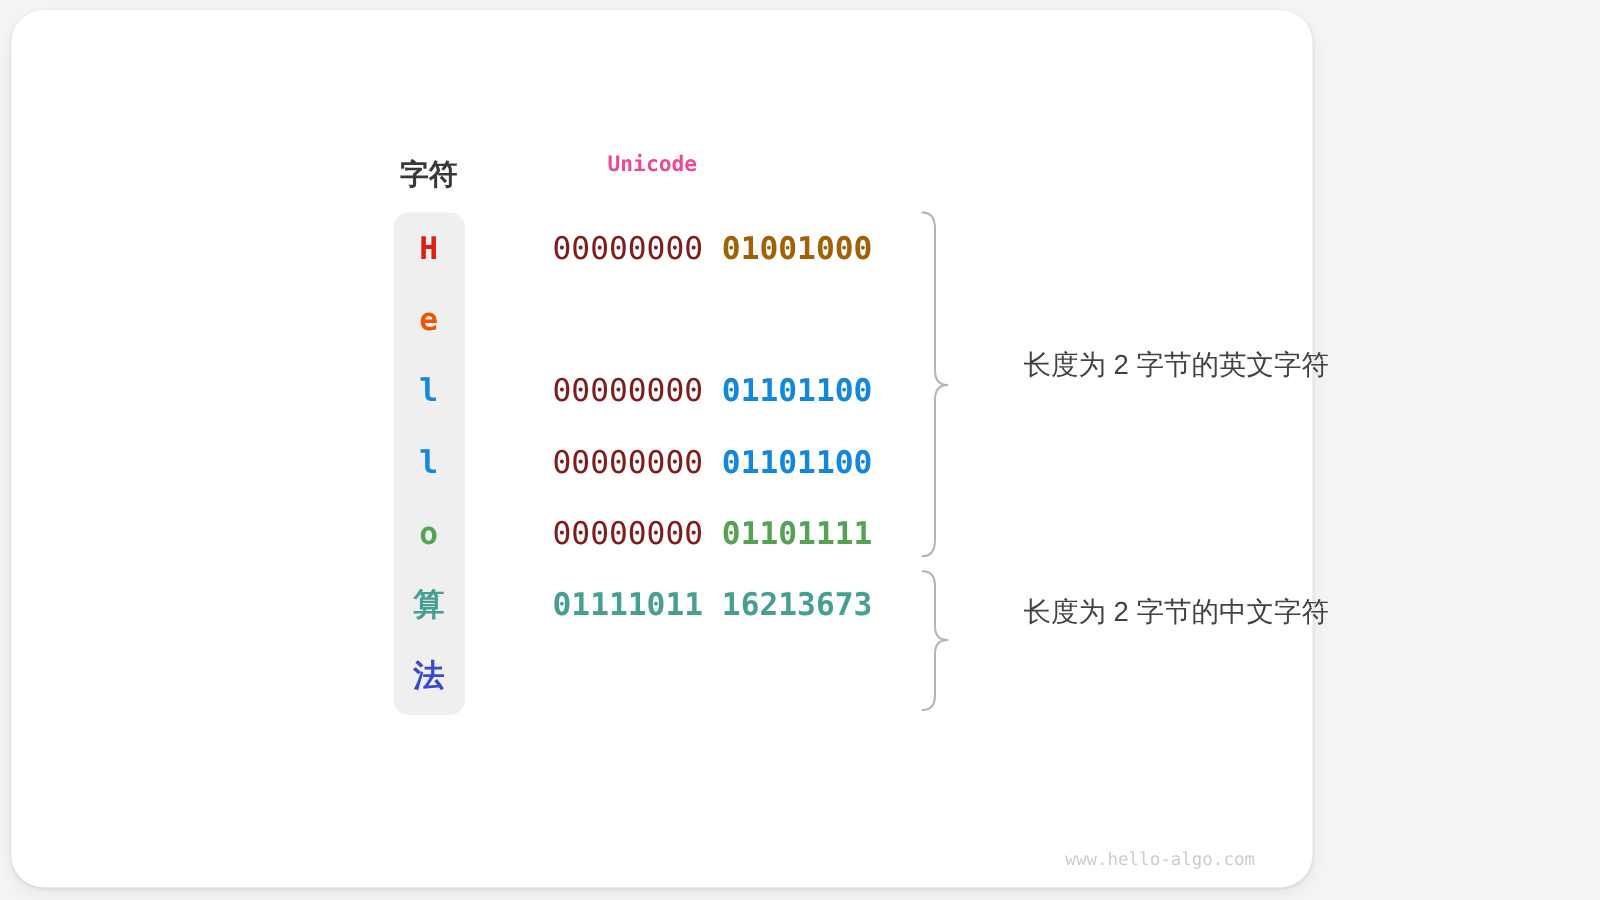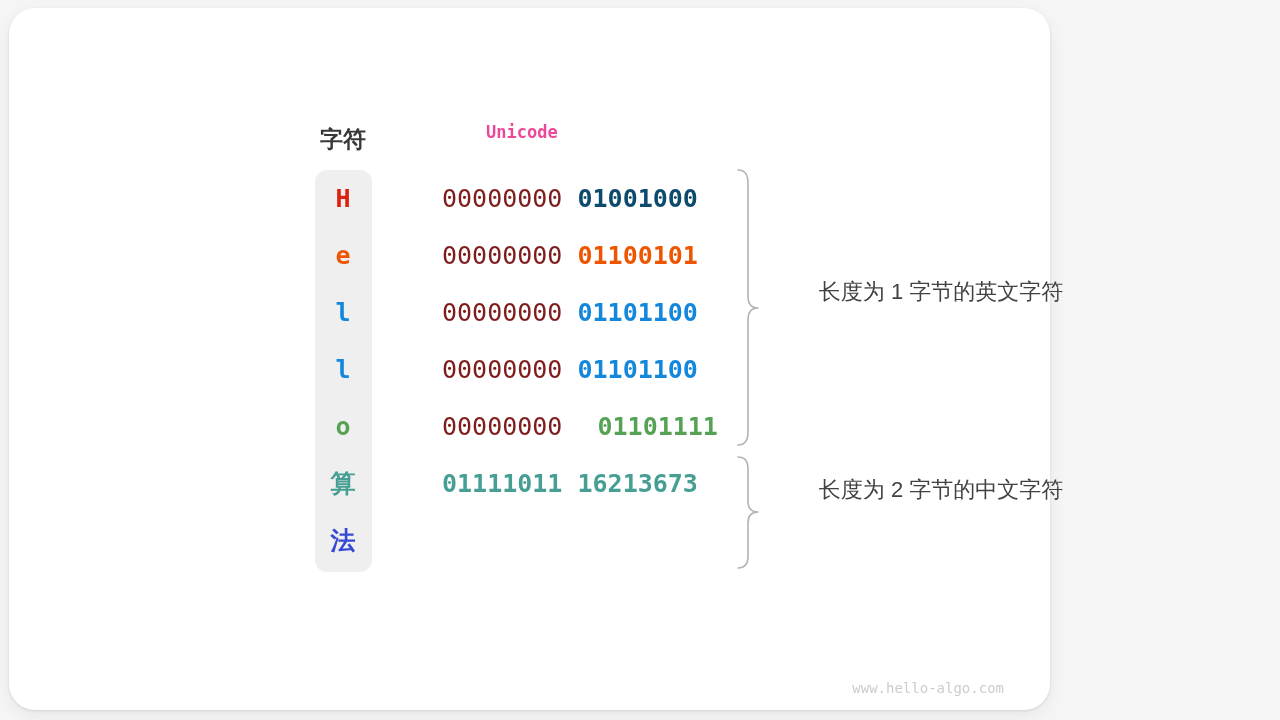--- a/index.html
+++ b/index.html
@@ -81,58 +81,57 @@
 <div class="card">
 
   <div class="abs hdr-char">字符</div>
   <div class="abs hdr-unicode">Unicode</div>
 
   <div class="abs char-col-bg"></div>
 
   <div id="rows">
   <div class="row" style="top: 175px;">
     <span class="char" style="color: rgb(221, 32, 16);">H</span>
-    <span class="code"><span class="b1 byte1-muted">00000000</span><span> </span><span class="b2 byte-colored" style="color: #0c4a6e;">01001000</span></span>
+    <span class="code"><span class="b1 byte1-muted">00000000</span><span> </span><span class="b2 byte-colored" style="color: #a16207;">01001000</span></span>
   </div>
 
   <div class="row" style="top: 232px;">
     <span class="char" style="color: rgb(238, 85, 0);">e</span>
-    <span class="code"><span class="b1 byte1-muted">00000000</span><span> </span><span class="b2 byte-colored" style="color: rgb(238, 85, 0);">01100101</span></span>
   </div>
 
   <div class="row" style="top: 289px;">
     <span class="char" style="color: rgb(18, 135, 220);">l</span>
     <span class="code"><span class="b1 byte1-muted">00000000</span><span> </span><span class="b2 byte-colored" style="color: rgb(18, 135, 220);">01101100</span></span>
   </div>
 
   <div class="row" style="top: 346px;">
     <span class="char" style="color: rgb(18, 135, 220);">l</span>
     <span class="code"><span class="b1 byte1-muted">00000000</span><span> </span><span class="b2 byte-colored" style="color: rgb(18, 135, 220);">01101100</span></span>
   </div>
 
   <div class="row" style="top: 403px;">
     <span class="char" style="color: rgb(85, 162, 85);">o</span>
-    <span class="code"><span class="b1 byte1-muted">00000000</span><span> </span><span class="b2 byte-colored" style="color: rgb(85, 162, 85); margin-left: 20px;">01101111</span></span>
+    <span class="code"><span class="b1 byte1-muted">00000000</span><span> </span><span class="b2 byte-colored" style="color: rgb(85, 162, 85);">01101111</span></span>
   </div>
 
   <div class="row" style="top: 460px;">
     <span class="char" style="color: rgb(71, 158, 146);">算</span>
     <span class="code"><span class="b1 byte-colored" style="color: rgb(71, 158, 146);">01111011</span><span> </span><span class="b2 byte-colored" style="color: rgb(71, 158, 146);">16213673</span></span>
   </div>
 
   <div class="row" style="top: 517px;">
     <span class="char" style="color: rgb(56, 73, 210);">法</span>
   </div>
 </div>
 
   <svg class="brace-svg" style="left:726px; top:160px;" width="26" height="282" viewBox="0 0 26 282">
     <path class="brace-path" d="M3,2 Q13,2 13,15 L13,128 Q13,140 23,140 Q13,140 13,152 L13,264 Q13,277 3,277"></path>
   </svg>
 
   <svg class="brace-svg" style="left:726px; top:447px;" width="26" height="120" viewBox="0 0 26 120">
     <path class="brace-path" d="M3,2 Q13,2 13,14 L13,46 Q13,57 23,57 Q13,57 13,68 L13,101 Q13,113 3,113"></path>
   </svg>
 
-  <div class="ann ann-dark" style="top:269px;">长度为 1 字节的英文字符</div>
+  <div class="ann ann-dark" style="top:269px;">长度为 2 字节的英文字符</div>
   <div class="ann ann-dark" style="top:467px;">长度为 2 字节的中文字符</div>
 
   <div class="watermark">www.hello-algo.com</div>
 </div>
 
 </body></html>

